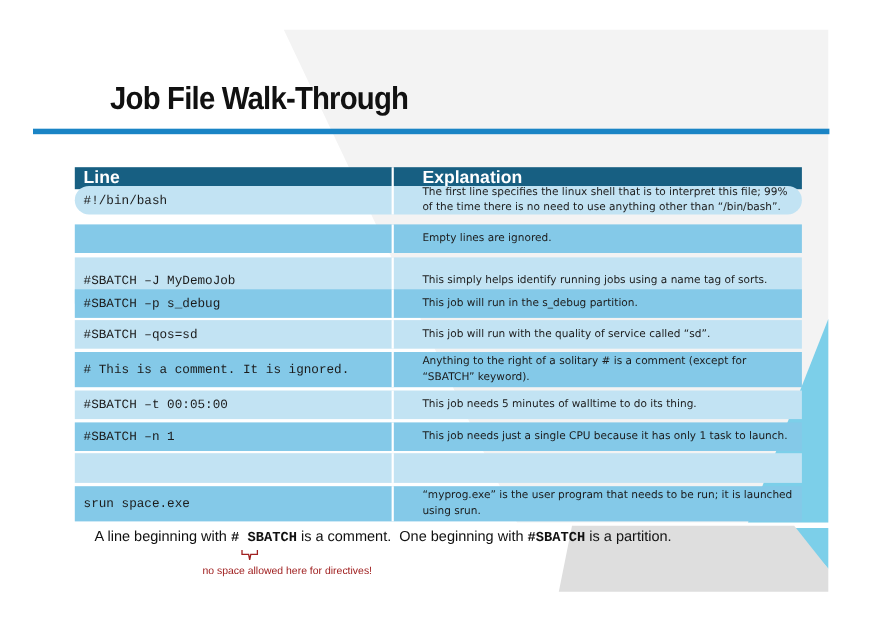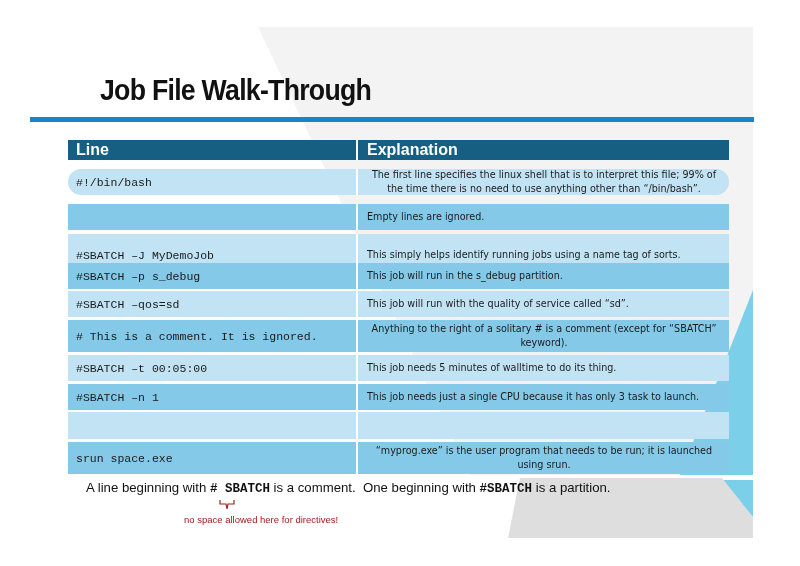--- a/index.html
+++ b/index.html
@@ -22,21 +22,21 @@
     .table {
       position: absolute; left: 68px; top: 140px; width: 661px;
       border-collapse: separate; border-spacing: 0;
     }
     .row { position: absolute; left: 0; width: 661px; display: flex; }
     .cell {
       box-sizing: border-box; display: flex; align-items: center;
       padding: 0 8px; color: #1b1b1b;
     }
     .cell.line { width: 290px; border-right: 2px solid #ffffff; font-family: "Liberation Mono", monospace; font-size: 11.5px; }
-    .cell.expl { width: 371px; font-family: "DejaVu Sans", sans-serif; font-size: 9.6px; line-height: 14px; padding-left: 9px; text-align: center; }
+    .cell.expl { width: 371px; font-family: "DejaVu Sans", sans-serif; font-size: 9.6px; line-height: 14px; padding-left: 26px; }
     .hdr .cell { color: #ffffff; font-family: "Liberation Sans", sans-serif; font-weight: bold; font-size: 16px; }
     .hdr { background: #175f82; }
     .light { background: #c2e3f3; }
     .dark { background: #84c9e8; }
     .footnote {
       position: absolute; left: 86px; top: 480px; font-size: 13.2px; color: #111111;
       white-space: nowrap; font-family: "Liberation Sans", sans-serif;
     }
     .footnote .code { font-family: "Liberation Mono", monospace; font-weight: bold; font-size: 12.5px; }
     .annot {
@@ -52,21 +52,21 @@
   <polygon points="258,27 753,27 753,475 470,475" fill="#f3f3f3"></polygon>
   <polygon points="680,475 753,290 753,475" fill="#7ccfe9"></polygon>
   <polygon points="720,480 753,480 753,517" fill="#7ccfe9"></polygon>
   <polygon points="520,478 722,478 753,517 753,538 508,538" fill="#dedede"></polygon>
 </svg>
 
 <div class="title">Job File Walk-Through</div>
 <div class="title-rule"></div>
 
 <div class="table">
-  <div class="row hdr" style="top:0;height:20px;">
+  <div class="row hdr" style="top:12px;height:20px;">
     <div class="cell line">Line</div>
     <div class="cell expl">Explanation</div>
   </div>
 
   <div class="row light" style="top:29px;height:26px;border-radius:14px;">
     <div class="cell line">#!/bin/bash</div>
     <div class="cell expl">The first line specifies the linux shell that is to interpret this file; 99% of the time there is no need to use anything other than “/bin/bash”.</div>
   </div>
   <div class="row dark" style="top:64px;height:26px;">
     <div class="cell line"></div>
@@ -87,21 +87,21 @@
   <div class="row dark" style="top:180px;height:32px;">
     <div class="cell line"># This is a comment. It is ignored.</div>
     <div class="cell expl">Anything to the right of a solitary # is a comment (except for “SBATCH” keyword).</div>
   </div>
   <div class="row light" style="top:215px;height:26px;">
     <div class="cell line">#SBATCH –t 00:05:00</div>
     <div class="cell expl">This job needs 5 minutes of walltime to do its thing.</div>
   </div>
   <div class="row dark" style="top:244px;height:26px;">
     <div class="cell line">#SBATCH –n 1</div>
-    <div class="cell expl">This job needs just a single CPU because it has only 3 task to launch.</div>
+    <div class="cell expl">This job needs just a single CPU because it has only 1 task to launch.</div>
   </div>
   <div class="row light" style="top:272px;height:27px;">
     <div class="cell line"></div>
     <div class="cell expl"></div>
   </div>
   <div class="row dark" style="top:302px;height:32px;">
     <div class="cell line">srun space.exe</div>
     <div class="cell expl">“myprog.exe” is the user program that needs to be run; it is launched using srun.</div>
   </div>
 </div>

